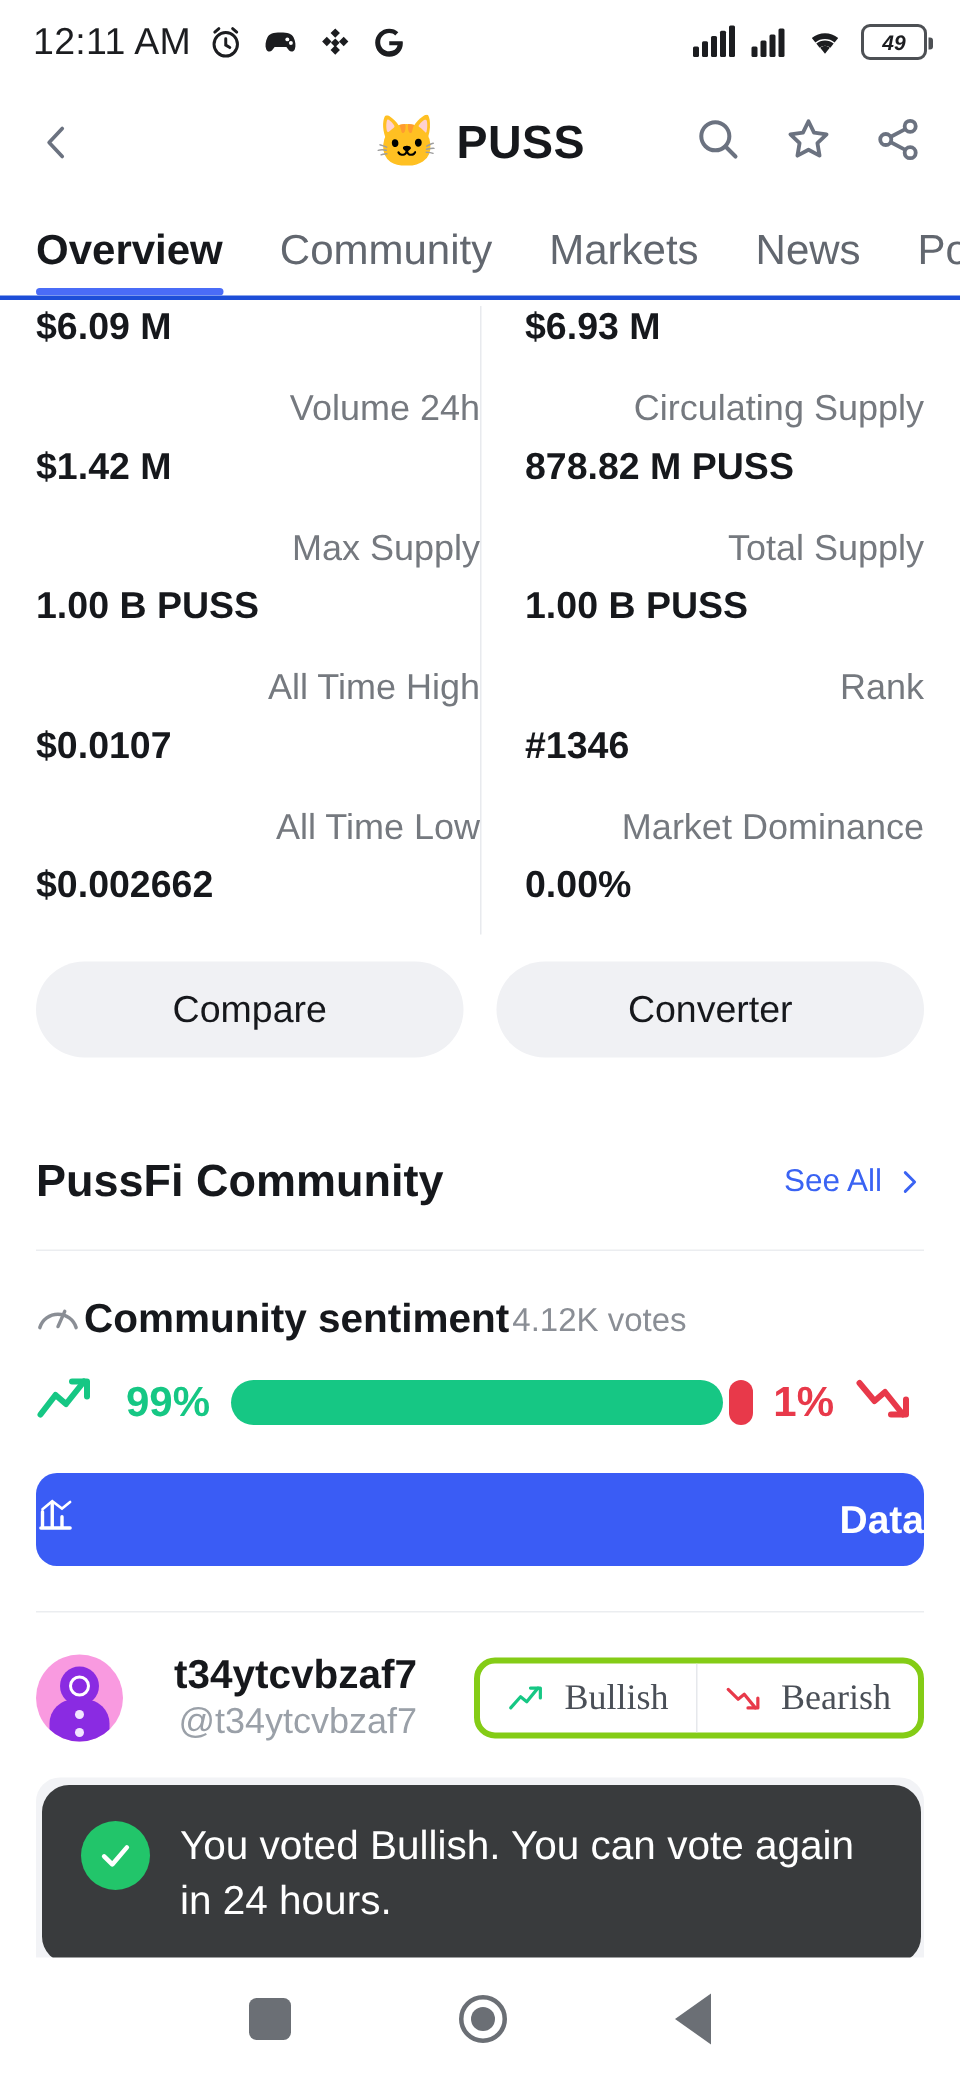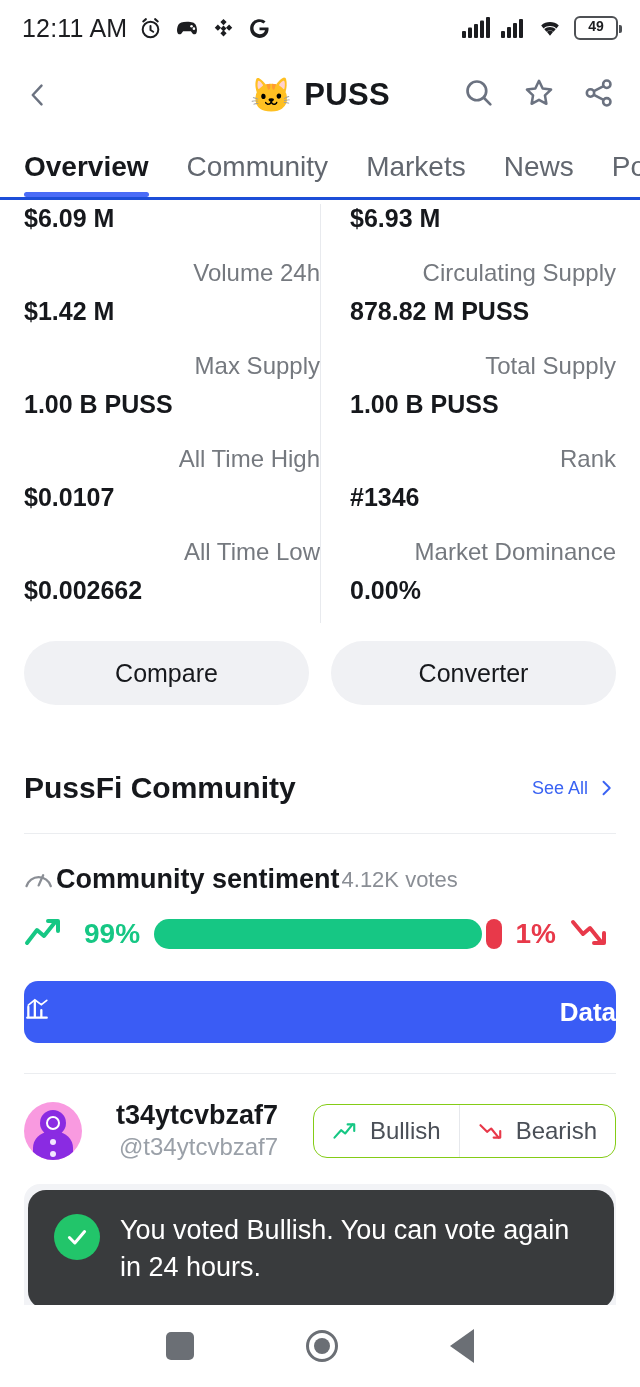--- a/index.html
+++ b/index.html
@@ -15,21 +15,21 @@
   .statusbar {
     height: 56px; display: flex; align-items: center;
     padding: 0 22px; justify-content: space-between;
   }
   .sb-left { display: flex; align-items: center; gap: 11px; }
   .sb-time { font-size: 25px; color: #1c1d20; letter-spacing: .2px; }
   .sb-ic { display: inline-flex; align-items: center; justify-content: center; }
   .sb-right { display: flex; align-items: center; gap: 9px; }
   .battery {
     width: 44px; height: 24px; border: 2px solid #4d5054; border-radius: 6px;
-    display: flex; justify-content: center; position: relative;
+    display: flex; align-items: center; justify-content: center; position: relative; font-style: italic;
   }
   .battery::after {
     content: ""; position: absolute; right: -6px; top: 7px;
     width: 3px; height: 8px; background: #4d5054; border-radius: 0 2px 2px 0;
   }
   .battery span { font-size: 14px; color: #1c1d20; font-weight: 600; }
 
   
   .appbar {
     height: 78px; display: flex; align-items: center; padding: 0 24px;
@@ -87,21 +87,21 @@
   }
 
   
   .section-head {
     display: flex; align-items: center; justify-content: space-between;
     padding: 66px 24px 0;
   }
   .section-title { font-size: 30px; font-weight: 700; color: #16181c; }
   .see-all {
     display: flex; align-items: center; gap: 8px;
-    font-size: 18px; color: #3a63f3; font-weight: 500;
+    font-size: 21px; color: #3a63f3; font-weight: 500;
   }
   .divider { height: 1px; background: #ebedf0; margin: 28px 24px 0; }
 
   .sentiment-head {
     display: flex; align-items: center; gap: 2px; padding: 30px 24px 0;
   }
   .sentiment-title { font-size: 27px; font-weight: 700; color: #16181c; }
   .votes { font-size: 22px; color: #8a8e95; }
 
   .sent-row {
@@ -145,21 +145,21 @@
   .avatar .body::before, .avatar .body::after {
     content: ""; position: absolute; left: 50%; transform: translateX(-50%);
     width: 6px; height: 6px; border-radius: 50%; background: #f2e6ff;
   }
   .avatar .body::before { top: 7px; }
   .avatar .body::after { top: 19px; }
   .uname { font-size: 27px; font-weight: 700; color: #16181c; line-height: 1.15; }
   .uhandle { font-size: 24px; color: #9aa0a8; line-height: 1.3; }
   .vote-group {
     margin-left: auto; display: flex; align-items: center;
-    border: 1px solid #84cc16; border-radius: 14px; height: 54px; overflow: hidden;
+    border: 4px solid #84cc16; border-radius: 14px; height: 54px; overflow: hidden; font-family: Liberation Serif, serif;
   }
   .vote-btn {
     display: flex; align-items: center; gap: 10px; padding: 0 18px; height: 100%;
     font-size: 24px; color: #4a4f57;
   }
   .vote-sep { width: 1px; height: 100%; background: #e6e8ec; }
 
   
   .composer {
     margin: 22px 24px 0; background: #f2f3f6; border-radius: 16px 16px 0 0;

